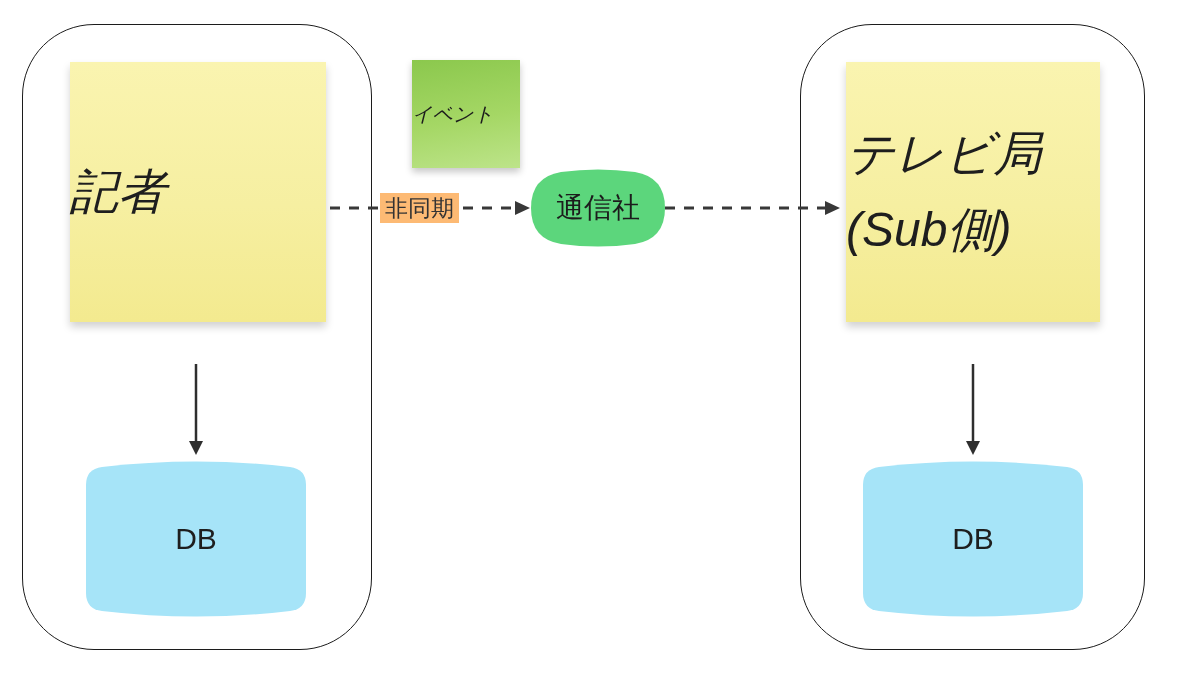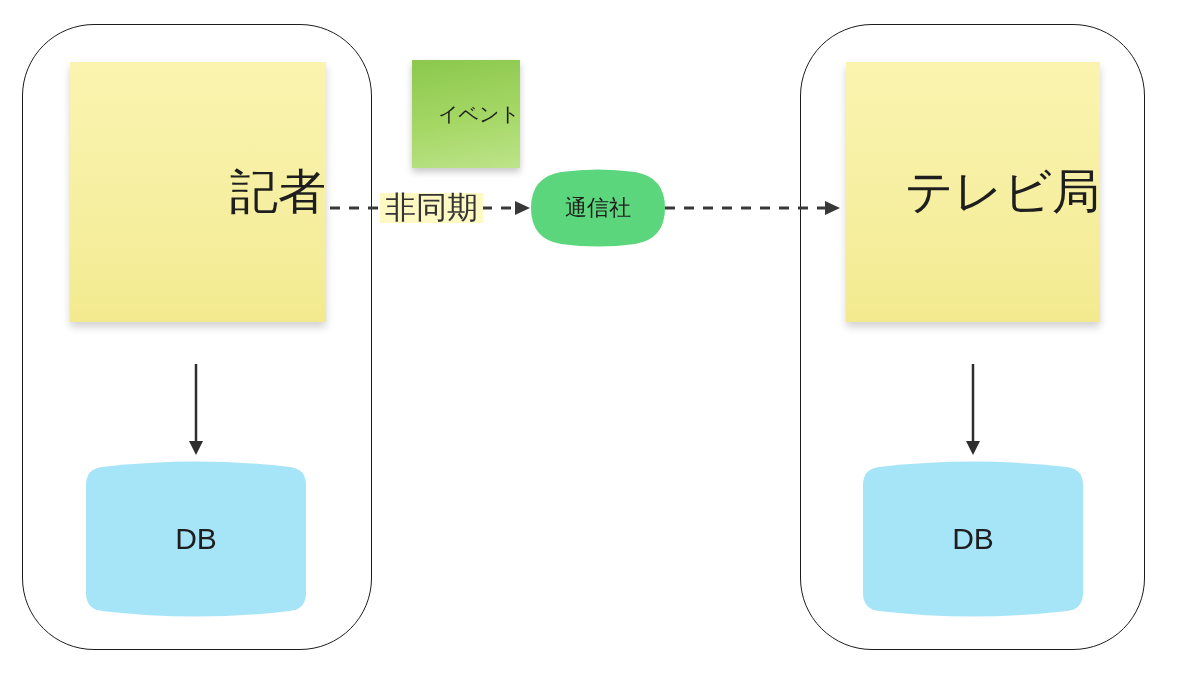--- a/index.html
+++ b/index.html
@@ -25,24 +25,25 @@
     box-sizing: border-box;
   }
   .frame-pub  { left: 22px;  top: 24px; width: 350px; height: 626px; }
   .frame-sub  { left: 800px; top: 24px; width: 345px; height: 626px; }
 
   
   .sticky {
     position: absolute;
     display: flex;
     flex-direction: column;
-    align-items: flex-end;
+    align-items: flex-start;
     justify-content: center;
     text-align: center;
     box-shadow: 0 5px 8px rgba(0,0,0,0.18);
+    font-style: italic;
   }
   .sticky-yellow {
     background: linear-gradient(180deg, #faf4b0 0%, #f6efa1 55%, #f3ea8f 100%);
   }
   .note-pub { left: 70px;  top: 62px; width: 256px; height: 260px; }
   .note-sub { left: 846px; top: 62px; width: 254px; height: 260px; }
   .note-line {
     font-size: 48px;
     line-height: 76px;
     color: #1e1e1e;
@@ -66,53 +67,54 @@
   }
   .shape .shape-label {
     position: absolute;
     inset: 0;
     display: flex;
     align-items: center;
     justify-content: center;
     white-space: nowrap;
   }
   .hub-shape   { left: 531px; top: 167px; width: 134px; height: 82px; }
-  .hub-shape .shape-label { font-size: 22px; color: #1c1c1c; }
+  .hub-shape .shape-label { font-size: 28px; color: #1c1c1c; }
   .db-left     { left: 86px;  top: 456px; width: 220px; height: 166px; }
   .db-right    { left: 863px; top: 456px; width: 220px; height: 166px; }
   .db-shape .shape-label { font-size: 30px; color: #1e1e1e; }
 
   
   .arrow-svg { position: absolute; overflow: visible; }
   .async-label {
     position: absolute;
     top: 193px;
     left: 380px;
     padding: 0 5px;
-    background: #fef9c3;
-    font-size: 31px;
+    background: #fdba74;
+    font-size: 23px;
     line-height: 30px;
     color: #333333;
     white-space: nowrap;
   }
 </style>
 </head>
 <body>
 
 <div class="canvas">
 
   <div class="group-frame frame-pub"></div>
   <div class="group-frame frame-sub"></div>
 
   <div class="sticky sticky-yellow note-pub">
     <span class="note-line">記者</span>
   </div>
 
   <div class="sticky sticky-yellow note-sub">
     <span class="note-line">テレビ局</span>
+    <span class="note-line">(Sub側)</span>
   </div>
 
   <div class="sticky sticky-green">
     <span class="event-label">イベント</span>
   </div>
 
   <div class="shape hub-shape">
     <svg viewBox="0 0 134 82">
       <path d="M 30 5 Q 67 0 104 5 Q 134 10 134 41 Q 134 72 104 77 Q 67 82 30 77 Q 0 72 0 41 Q 0 10 30 5 Z" fill="#5cd67c"></path>
     </svg>

